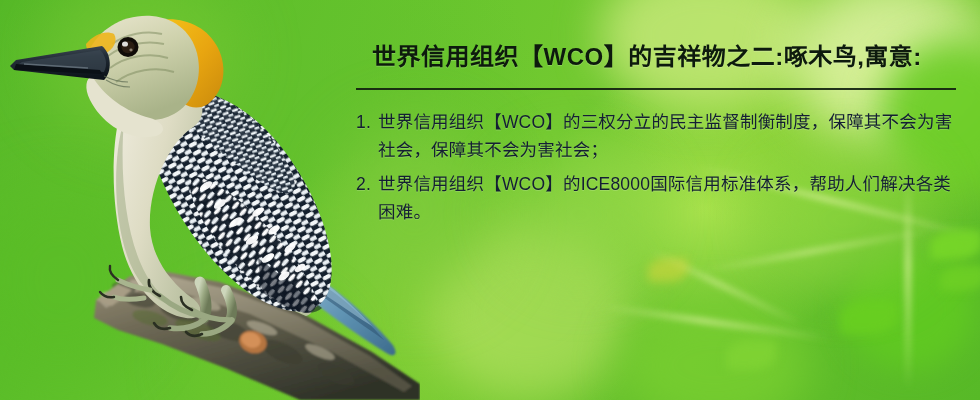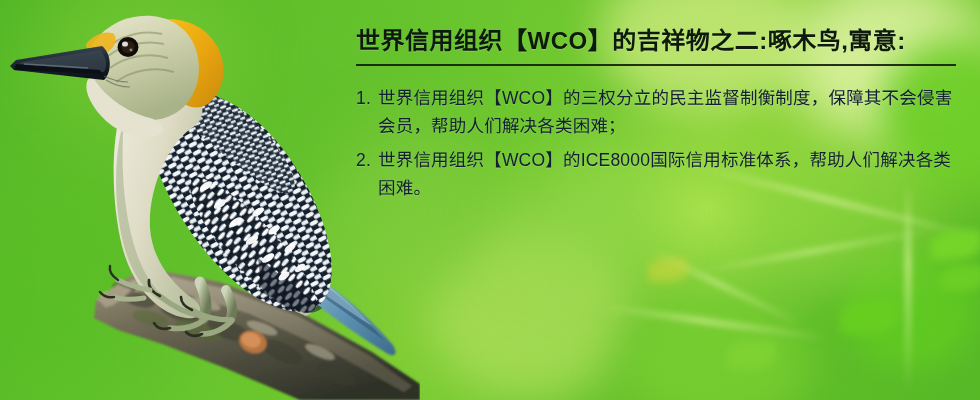--- a/index.html
+++ b/index.html
@@ -89,21 +89,21 @@
 
   
   .content {
     position: absolute;
     left: 356px;
     top: 26px;
     width: 612px;
   }
 
   .title {
-    margin: 0;
+    margin: 16px;
     font-size: 24px;
     font-weight: 700;
     line-height: 30px;
     color: #0d1a0d;
     letter-spacing: .5px;
     white-space: nowrap;
     text-shadow: 0 1px 0 rgba(255,255,255,.18);
   }
 
   .title-rule {
@@ -375,21 +375,21 @@
       </g>
     </g>
   </svg>
 
   <div class="content">
     <h1 class="title">世界信用组织【WCO】的吉祥物之二:啄木鸟,寓意:</h1>
     <div class="title-rule"></div>
     <ol class="body-list">
       <li>
         <span class="num">1.</span>
-        <span>世界信用组织【WCO】的三权分立的民主监督制衡制度，保障其不会侵害会员，帮助人们解决各类困难；</span>
+        <span>世界信用组织【WCO】的三权分立的民主监督制衡制度，保障其不会为害社会，保障其不会为害社会；</span>
       </li>
       <li>
         <span class="num">2.</span>
         <span>世界信用组织【WCO】的ICE8000国际信用标准体系，帮助人们解决各类困难。</span>
       </li>
     </ol>
   </div>
 
 </div>
 

